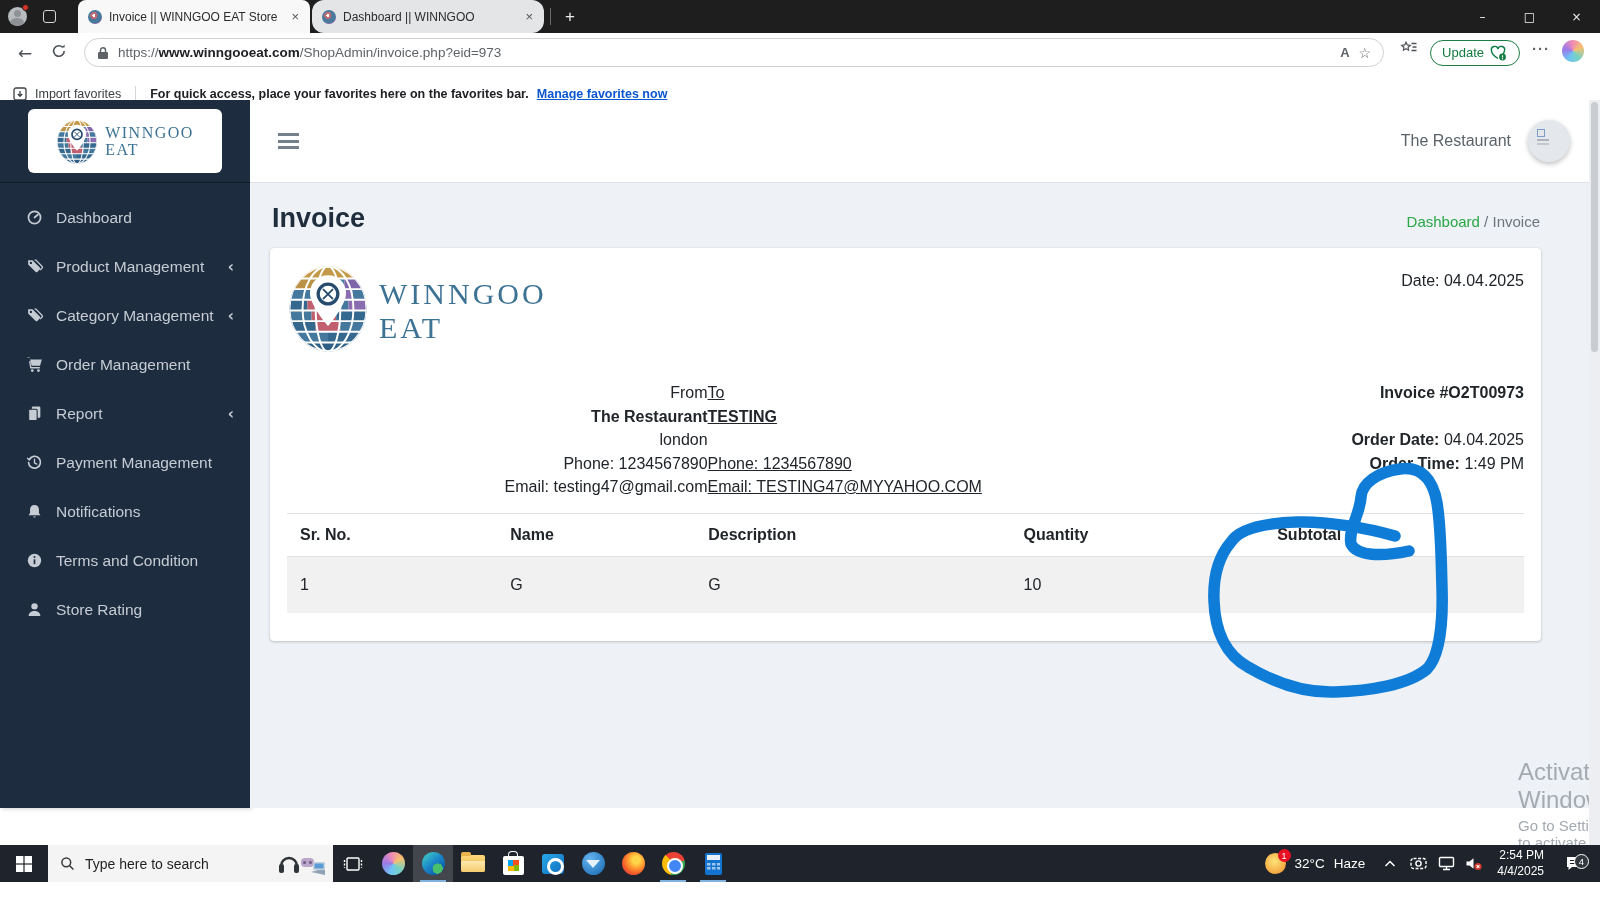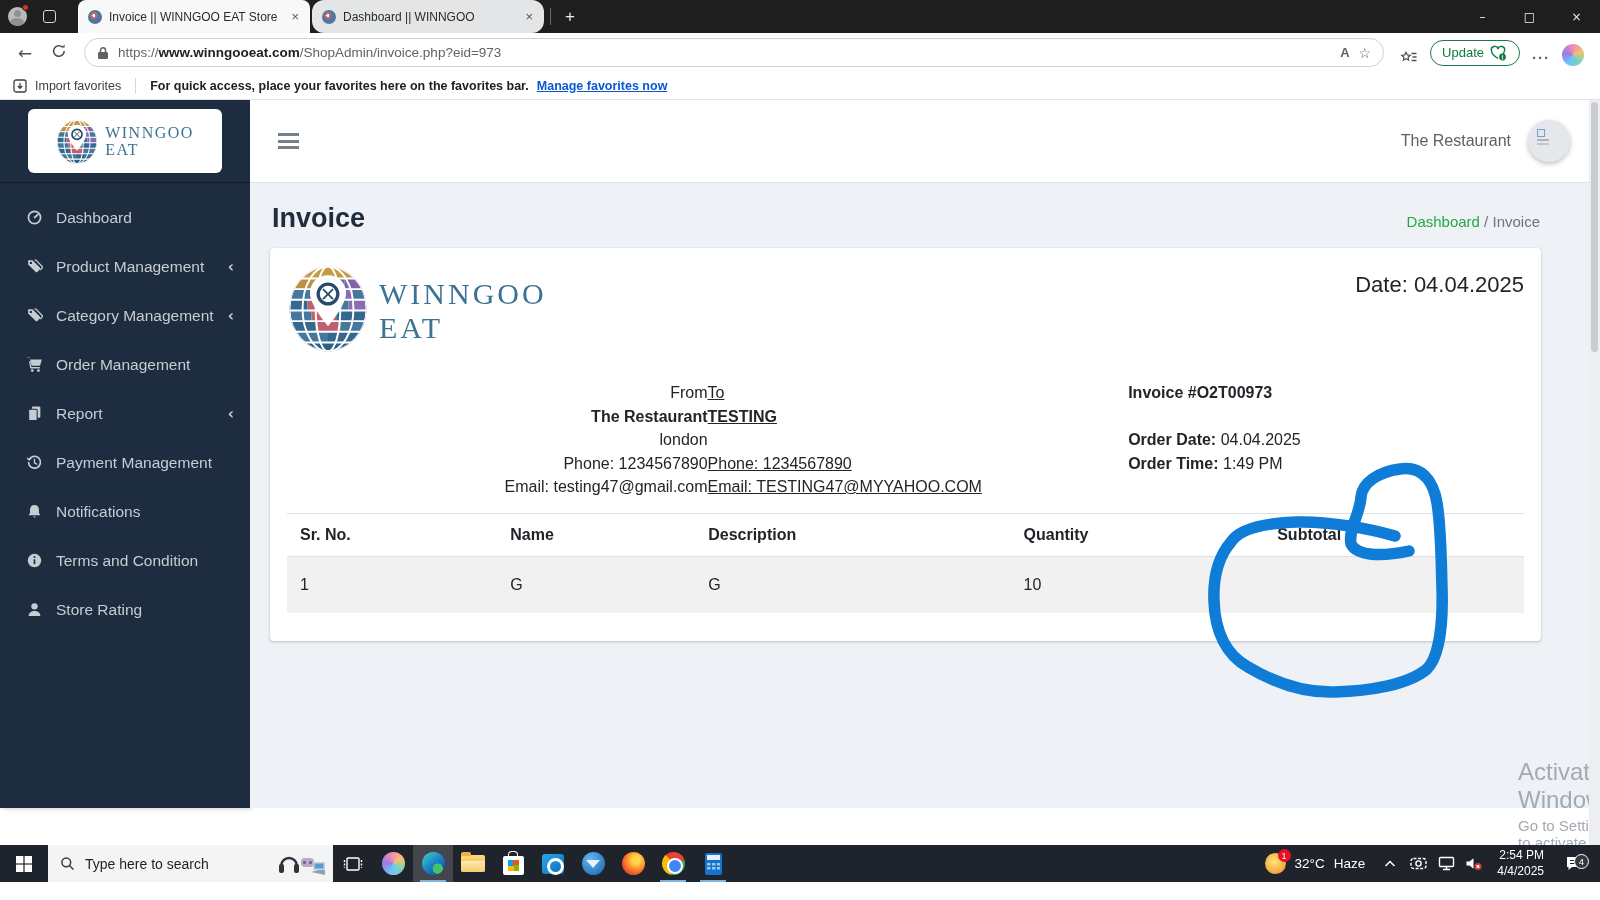--- a/index.html
+++ b/index.html
@@ -27,27 +27,27 @@
   .winbtn { width:47px; height:33px; display:flex; align-items:center; justify-content:center; color:#f1f1f1; font-size:12px; font-family:"DejaVu Sans", sans-serif; }
 
   
   .toolbar { position:absolute; top:33px; left:0; width:1600px; height:39px; background:#fff; display:flex; align-items:center; padding:0 10px; gap:4px; }
   .nav-glyph { font-family:"DejaVu Sans", sans-serif; color:#4d5156; font-size:17px; width:30px; text-align:center; }
   .addressbar { flex:1; height:29px; border:1px solid #cfd1d4; border-radius:15px; display:flex; align-items:center; padding:0 12px; gap:9px; margin:0 6px; }
   .url { font-size:13.5px; color:#5f6368; white-space:nowrap; overflow:hidden; flex:1; }
   .url b { color:#202124; font-weight:700; }
   .ab-icon { color:#5f6368; font-size:14px; font-family:"DejaVu Sans", sans-serif; }
   .readaloud { font-size:13px; color:#5f6368; font-weight:600; }
-  .toolbar-right { display:flex; align-items:flex-end; gap:12px; padding:0 6px; }
+  .toolbar-right { display:flex; align-items:flex-start; gap:12px; padding:0 6px; }
   .update-btn { height:26px; border:1px solid #1c7c45; border-radius:14px; color:#0f7b3d; font-size:13px; display:flex; align-items:center; gap:5px; padding:0 11px; background:#fff; }
   .dots { color:#5f6368; font-size:15px; font-weight:700; letter-spacing:1px; }
   .copilot-orb { width:22px; height:22px; border-radius:50%; background:conic-gradient(from 210deg, #6ec3f5, #9a7ae8, #ef8ab8, #f6c06e, #79d2c0, #6ec3f5); }
 
   
-  .favbar { position:absolute; top:72px; left:0; width:1600px; height:28px; background:#fff; border-bottom:1px solid #e2e4e7; display:flex; align-items:center; font-size:12.5px; color:#3c4043; padding-left:12px; }
+  .favbar { position:absolute; top:80px; left:0; width:1600px; height:28px; background:#fff; border-bottom:1px solid #e2e4e7; display:flex; align-items:center; font-size:12.5px; color:#3c4043; padding-left:12px; }
   .favbar .sep { width:1px; height:16px; background:#d4d6d9; margin:0 14px; }
   .fav-link { color:#0b57d0; text-decoration:underline; margin-left:8px; font-weight:600; }
   .fav-hint { color:#202124; font-weight:600; }
 
   
   .viewport { position:absolute; top:100px; left:0; width:1600px; height:745px; background:#fff; overflow:hidden; }
 
   .sidebar { position:absolute; top:0; left:0; width:250px; height:708px; background:#1d2c3f; box-shadow:2px 0 5px rgba(0,0,0,.25); }
   .sidebar-head { height:83px; border-bottom:1px solid rgba(0,0,0,.35); display:flex; align-items:center; justify-content:center; }
   .logo-box { width:194px; height:64px; background:#fff; border-radius:6px; display:flex; align-items:center; justify-content:center; gap:7px; }
@@ -69,24 +69,24 @@
 
   .content-header { display:flex; align-items:flex-start; justify-content:space-between; padding:20px 60px 14px 22px; }
   .page-title { font-size:27px; font-weight:700; color:#1f2d3d; }
   .breadcrumb { font-size:15px; margin-top:10px; color:#6c757d; }
   .bc-link { color:#28a745; }
 
   .card { margin-left:20px; width:1271px; height:393px; background:#fff; border-radius:4px; box-shadow:0 0 1px rgba(0,0,0,.15), 0 1px 3px rgba(0,0,0,.2); padding:14px 17px; position:relative; }
   .card-top { display:flex; justify-content:space-between; }
   .biglogo { display:flex; align-items:flex-start; gap:10px; }
   .biglogo-text { font-family:"Liberation Serif", serif; color:#3c7293; font-size:30px; letter-spacing:3px; line-height:1.13; margin-top:15px; }
-  .inv-date { font-size:22px; color:#212529; margin-top:10px; }
+  .inv-date { font-size:16px; color:#212529; margin-top:10px; }
 
   .info-row { display:flex; margin-top:27px; font-size:16px; color:#212529; line-height:23.5px; }
-  .info-col1 { width:34%;text-align:right; } .info-col2 { width:34%;text-decoration:underline; } .info-col3 { width:32%; }
+  .info-col1 { width:34%;text-align:right; } .info-col2 { width:34%;text-decoration:underline; } .info-col3 { width:32%;text-align:right; }
   .bold { font-weight:700; }
   .blank-line { height:23.5px; }
 
   table.items { width:100%; border-collapse:collapse; margin-top:14px; font-size:16px; color:#212529; }
   table.items th { text-align:left; padding:12px 13px; border-top:1px solid #dee2e6; border-bottom:1px solid #dee2e6; font-weight:700; }
   table.items td { padding:19px 13px; background:#f1f1f1; }
 
   .annotation-svg { position:absolute; left:1195px; top:350px; width:262px; height:258px; pointer-events:none; z-index:5; }
 
   .watermark { position:absolute; left:1268px; top:658px; color:#a4aab1; }

